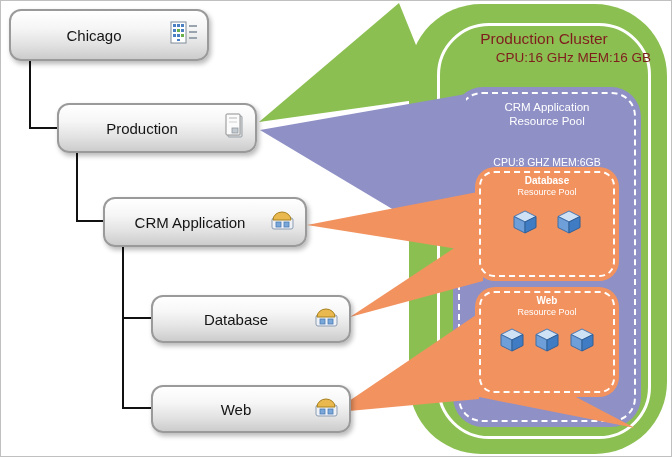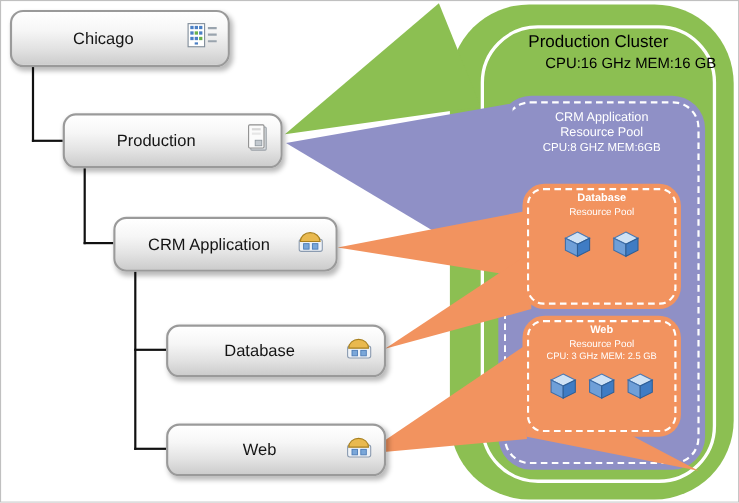--- a/index.html
+++ b/index.html
@@ -7,33 +7,33 @@
           border:1px solid #c0c0c0;box-sizing:border-box;}
 
   
   .layer{position:absolute;left:0;top:0;pointer-events:none;}
 
   
   .cluster-blob{position:absolute;left:408px;top:3px;width:258px;height:450px;
                 background:#8cbf52;border-radius:72px;}
   .cluster-ring{position:absolute;left:436px;top:22px;width:214px;height:416px;
                 border:3px solid #ffffff;border-radius:52px;box-sizing:border-box;}
-  .cluster-title-wrap{position:absolute;left:436px;top:28px;width:214px;text-align:center;color:#000000;}
+  .cluster-title-wrap{position:absolute;left:436px;top:28px;width:214px;text-align:center;color:#7f1d1d;}
   .cluster-title{font-size:15.5px;line-height:20px;}
   .cluster-stats{font-size:13.5px;line-height:18px;text-align:right;}
 
   
   .crm-pool{position:absolute;left:452px;top:86px;width:188px;height:340px;
             background:#8f90c6;border-radius:30px;}
   .crm-pool-dash{position:absolute;left:5px;top:5px;right:5px;bottom:5px;
                  border:2px dashed #ffffff;border-radius:24px;}
   .crm-pool-titles{position:absolute;left:0;top:13px;width:100%;text-align:center;color:#fff;}
   .crm-line1{font-size:11.5px;line-height:14px;}
   .crm-line2{font-size:11.5px;line-height:14px;}
-  .crm-line3{font-size:10.5px;line-height:13px;}
+  .crm-line3{font-size:10.5px;line-height:13px;margin-top:28px;}
 
   
   .sub-pool{position:absolute;background:#f2935f;border-radius:20px;}
   .sub-pool-dash{position:absolute;left:4px;top:4px;right:4px;bottom:4px;
                  border:2px dashed #ffffff;border-radius:15px;}
   .db-pool{left:474px;top:166px;width:144px;height:114px;}
   .web-pool{left:474px;top:286px;width:144px;height:110px;}
   .sub-pool-titles{position:relative;padding-top:8px;text-align:center;color:#fff;}
   .sp-line1{font-size:10px;font-weight:bold;line-height:12px;}
   .sp-line2{font-size:9px;line-height:11px;}
@@ -124,21 +124,20 @@
           <use href="#vm-cube"></use>
         </svg>
     </div>
   </div>
 
   <div class="sub-pool web-pool">
     <div class="sub-pool-dash"></div>
     <div class="sub-pool-titles">
       <div class="sp-line1">Web</div>
       <div class="sp-line2">Resource Pool</div>
-      <div class="sp-line3">CPU: 3 GHz MEM: 2.5 GB</div>
     </div>
     <div class="vm-row">
       <svg class="vm-icon" width="26" height="24">
           <use href="#vm-cube"></use>
         </svg>
       <svg class="vm-icon" width="26" height="24">
           <use href="#vm-cube"></use>
         </svg>
       <svg class="vm-icon" width="26" height="24">
           <use href="#vm-cube"></use>

